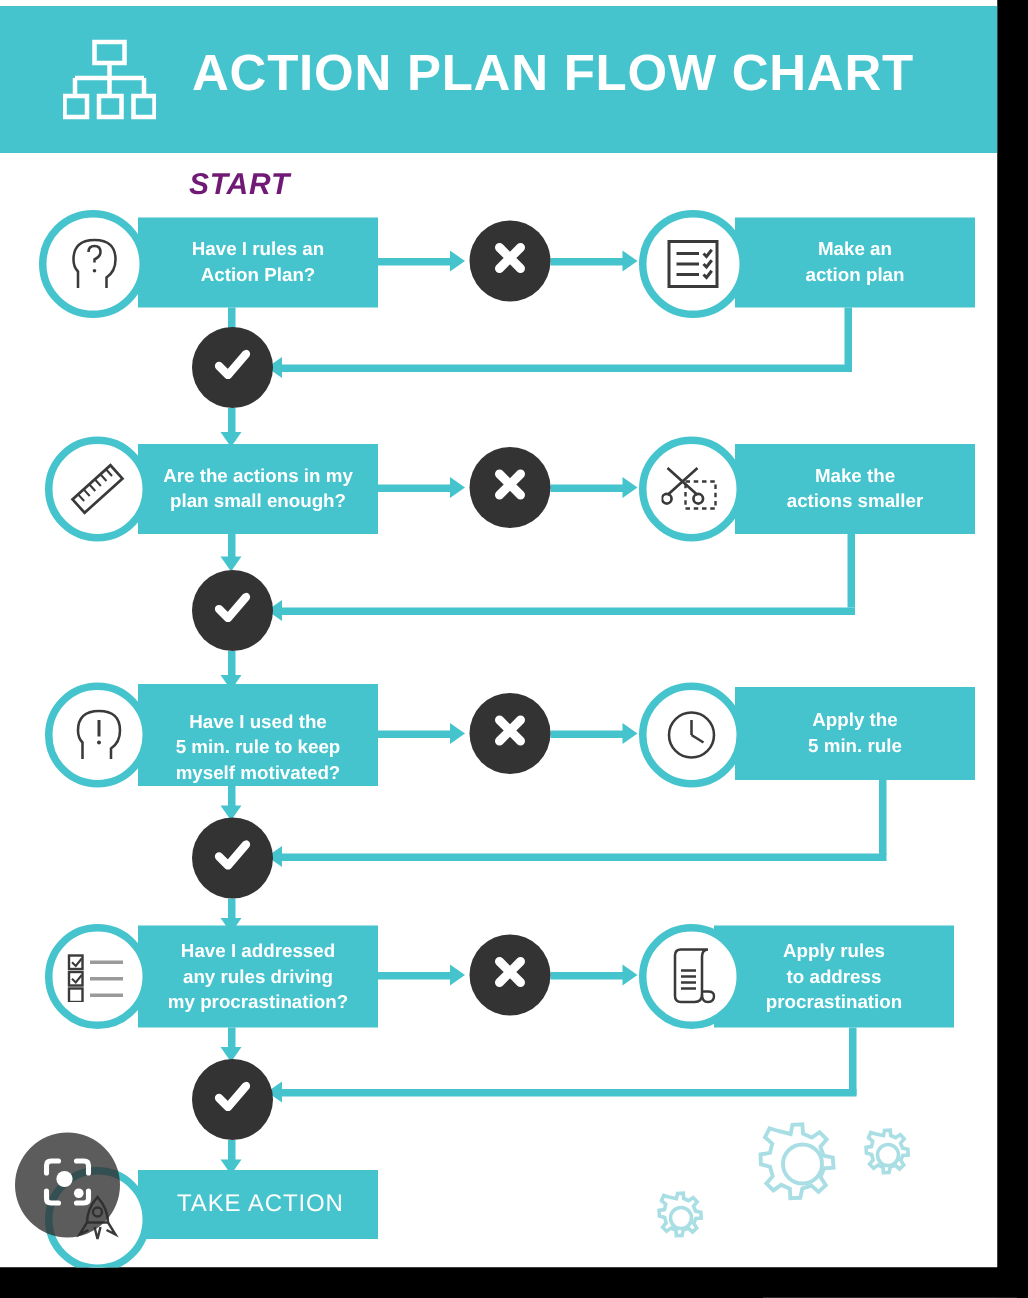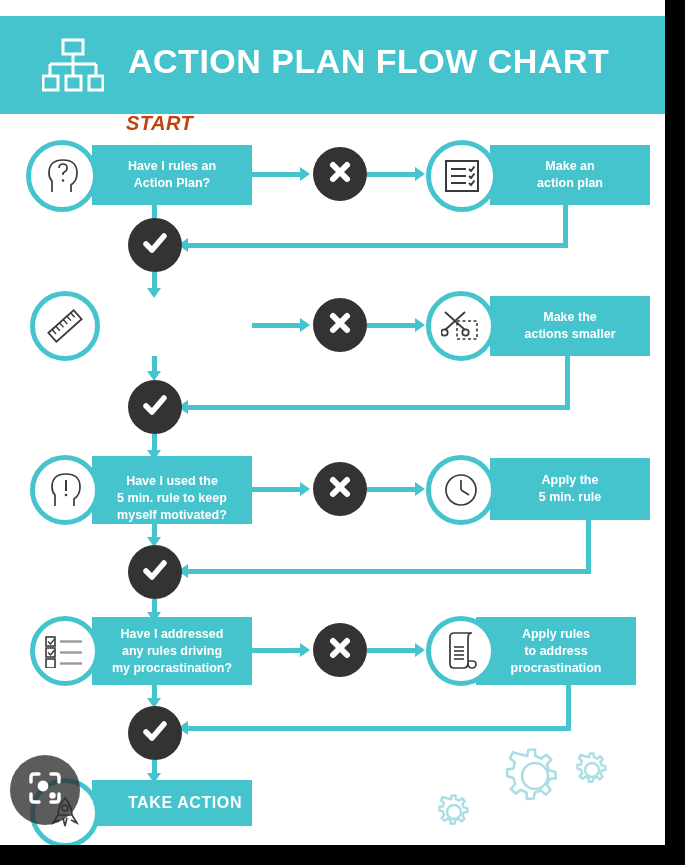--- a/index.html
+++ b/index.html
@@ -18,39 +18,39 @@
   
   #page {
     position: absolute;
     left: 0; top: 0;
     width: 665px; height: 845px;
     background: #ffffff;
     overflow: hidden;
   }
   
   #header {
-    position: absolute; left: 0; top: 16px;
+    position: absolute; left: 0; top: 4px;
     width: 665px; height: 98px;
     background: #45c4ce;
   }
   #header-icon {
     position: absolute; left: 42px; top: 22px;
     width: 62px; height: 56px;
   }
   #header-title {
     position: absolute; left: 128px; top: 26px;
     font-size: 34px; font-weight: bold;
     color: #ffffff; letter-spacing: 0.5px;
     white-space: nowrap;
   }
   
   #start-label {
     position: absolute; left: 126px; top: 112px;
     font-size: 20px; font-weight: bold; font-style: italic;
-    color: #c2410c; letter-spacing: 0.5px;
+    color: #701a75; letter-spacing: 0.5px;
   }
   
   .pill {
     position: absolute;
     background: #45c4ce;
     display: flex; align-items: center;
   }
   .pill-text {
     color: #ffffff;
     font-weight: bold;
@@ -98,22 +98,22 @@
   }
   .arrow-down {
     border-left: 7px solid transparent;
     border-right: 7px solid transparent;
     border-top: 10px solid #45c4ce;
   }
   
   #gears { position: absolute; left: 424px; top: 742px; width: 200px; height: 90px; }
   
   #take-action-text {
-    color:#ffffff; font-weight:bold; font-size:16px; letter-spacing:0.6px;
-    width:100%; text-align:center; padding-left: 26px;
+    color:#ffffff; font-weight:normal; font-size:16px; letter-spacing:0.6px;
+    width:100%; text-align:left; padding-left: 26px;
   }
   
   #lens-btn {
     position: absolute; left: 10px; top: 755px;
     width: 70px; height: 70px; border-radius: 50%;
     background: rgba(46,46,46,0.78);
     display: flex; align-items: center; justify-content: center;
     z-index: 40;
   }
   #bottom-bar {
@@ -205,20 +205,24 @@
       </span>
     </div>
 
     <div class="conn" style="left:563px; top:205px; width:5px; height:43px;"></div>
     <div class="conn" style="left:186px; top:243px; width:382px; height:5px;"></div>
     <div class="arrow arrow-left" style="left:178px; top:238px;"></div>
 
     <div class="conn" style="left:152px; top:272px; width:5px; height:22px;"></div>
     <div class="arrow arrow-down" style="left:147px; top:288px;"></div>
 
+    <div class="pill pill-left" style="left:92px; top:296px; width:160px; height:60px;">
+      <div class="pill-text">Are the actions in my
+plan small enough?</div>
+    </div>
     <div class="iconcirc" style="left:30px; top:291px; width:70px; height:70px;">
       <span>
         <svg width="40" height="40" viewBox="0 0 40 40">
           <g transform="rotate(-42 20 20)">
             <rect x="3" y="14" width="34" height="12" fill="none" stroke="#3a3a3a" stroke-width="1.8"></rect>
             <line x1="8" y1="14" x2="8" y2="20" stroke="#3a3a3a" stroke-width="1.4"></line>
             <line x1="13" y1="14" x2="13" y2="20" stroke="#3a3a3a" stroke-width="1.4"></line>
             <line x1="18" y1="14" x2="18" y2="20" stroke="#3a3a3a" stroke-width="1.4"></line>
             <line x1="23" y1="14" x2="23" y2="20" stroke="#3a3a3a" stroke-width="1.4"></line>
             <line x1="28" y1="14" x2="28" y2="20" stroke="#3a3a3a" stroke-width="1.4"></line>

